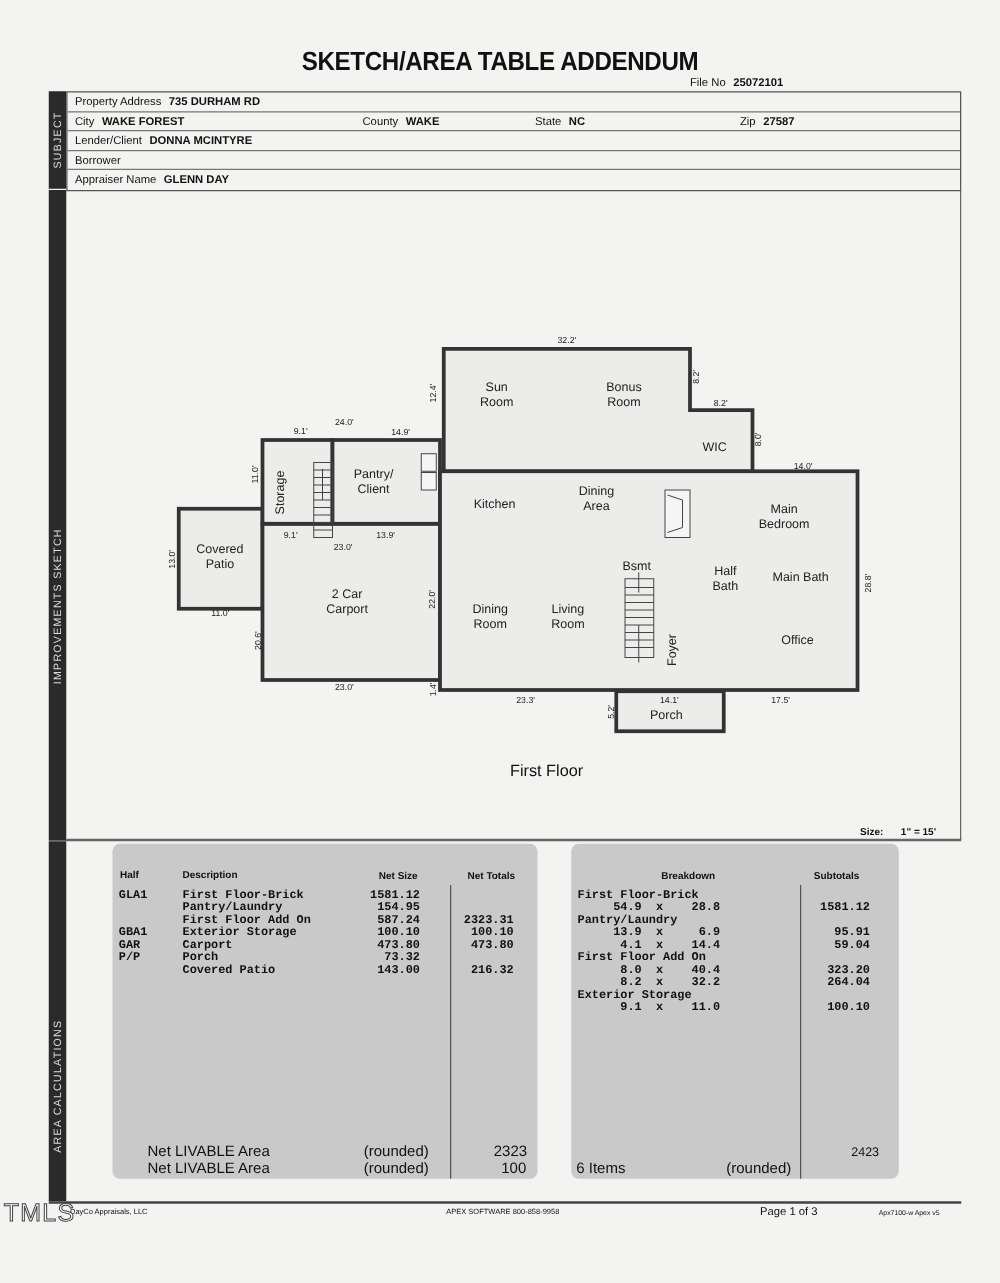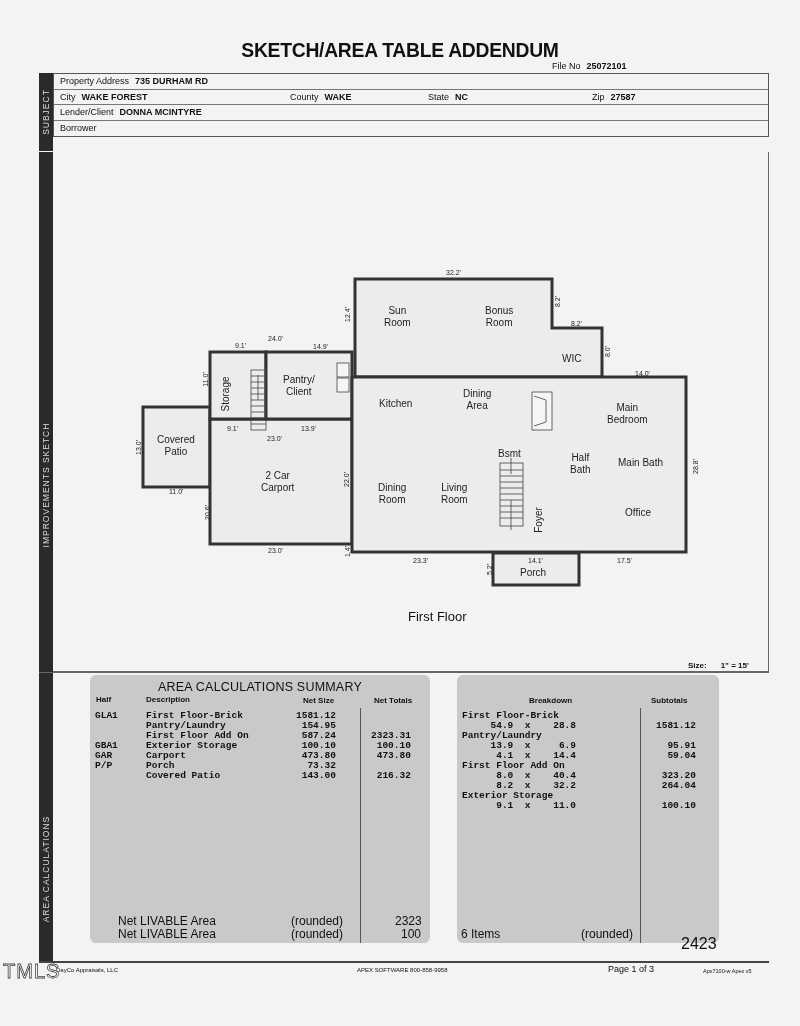--- a/index.html
+++ b/index.html
@@ -51,20 +51,21 @@
 <div class="subject">
   <div class="row"><span>Property Address</span><b>735 DURHAM RD</b></div>
   <div class="row">
     <span>City</span><b>WAKE FOREST</b>
     <span class="abs" style="left:236px;top:0"><span>County</span><b>WAKE</b></span>
     <span class="abs" style="left:374px;top:0"><span>State</span><b>NC</b></span>
     <span class="abs" style="left:538px;top:0"><span>Zip</span><b>27587</b></span>
   </div>
   <div class="row"><span>Lender/Client</span><b>DONNA MCINTYRE</b></div>
   <div class="row"><span>Borrower</span><b></b></div>
+  <div class="row"><span>Appraiser Name</span><b>GLENN DAY</b></div>
 </div>
 
 <div class="sketch"></div>
 
 <svg class="abs" style="left:0;top:0" width="800" height="1026">
   <g fill="#ececea" stroke="#333" stroke-width="3">
 
     <rect x="143" y="407" width="67" height="80"></rect>
 
     <rect x="210" y="419" width="142" height="125"></rect>
@@ -173,21 +174,20 @@
 <div class="dim" style="left:528px;top:557px">14.1'</div>
 <div class="dim" style="left:617px;top:557px">17.5'</div>
 <div class="dim v" style="left:688px;top:463px">28.8'</div>
 
 <div class="caption">First Floor</div>
 <div class="scale"><span>Size:</span><b>1" = 15'</b></div>
 
 <div class="calc-bar"></div>
 
 <div class="panel" style="left:90px;top:675px;width:340px;height:268px;">
-  <h3>AREA  CALCULATIONS  SUMMARY</h3>
   <div class="hdr" style="left:6px;top:20px">Half</div>
   <div class="hdr" style="left:56px;top:20px">Description</div>
   <div class="hdr" style="left:213px;top:21px">Net Size</div>
   <div class="hdr" style="left:284px;top:21px">Net Totals</div>
   <div class="vline" style="left:270px;top:33px;height:235px"></div>
   <div class="mono" style="left:5px;top:36px">GLA1
 
 
 GBA1
 GAR
@@ -241,21 +241,21 @@
 
   95.91
   59.04
 
  323.20
  264.04
 
  100.10</div>
   <div class="foot" style="left:4px;top:252px;font-size:12px">6 Items</div>
   <div class="foot" style="left:124px;top:252px;font-size:12px">(rounded)</div>
-  <div class="foot" style="left:224px;top:260px;font-size:16px">2423</div>
+  <div class="foot" style="left:224px;top:242px;font-size:10px">2423</div>
 </div>
 
 <div class="footer-line"></div>
 <div class="tiny" style="left:56px">DayCo Appraisals, LLC</div>
 <div class="tiny" style="left:357px">APEX SOFTWARE 800-858-9958</div>
 <div class="tiny" style="left:608px;top:964px;font-size:9px">Page 1 of 3</div>
 <div class="tiny" style="left:703px;top:968px;font-size:5.5px">Apx7100-w Apex v5</div>
 <div class="tmls">TMLS</div>
 
 </body></html>

